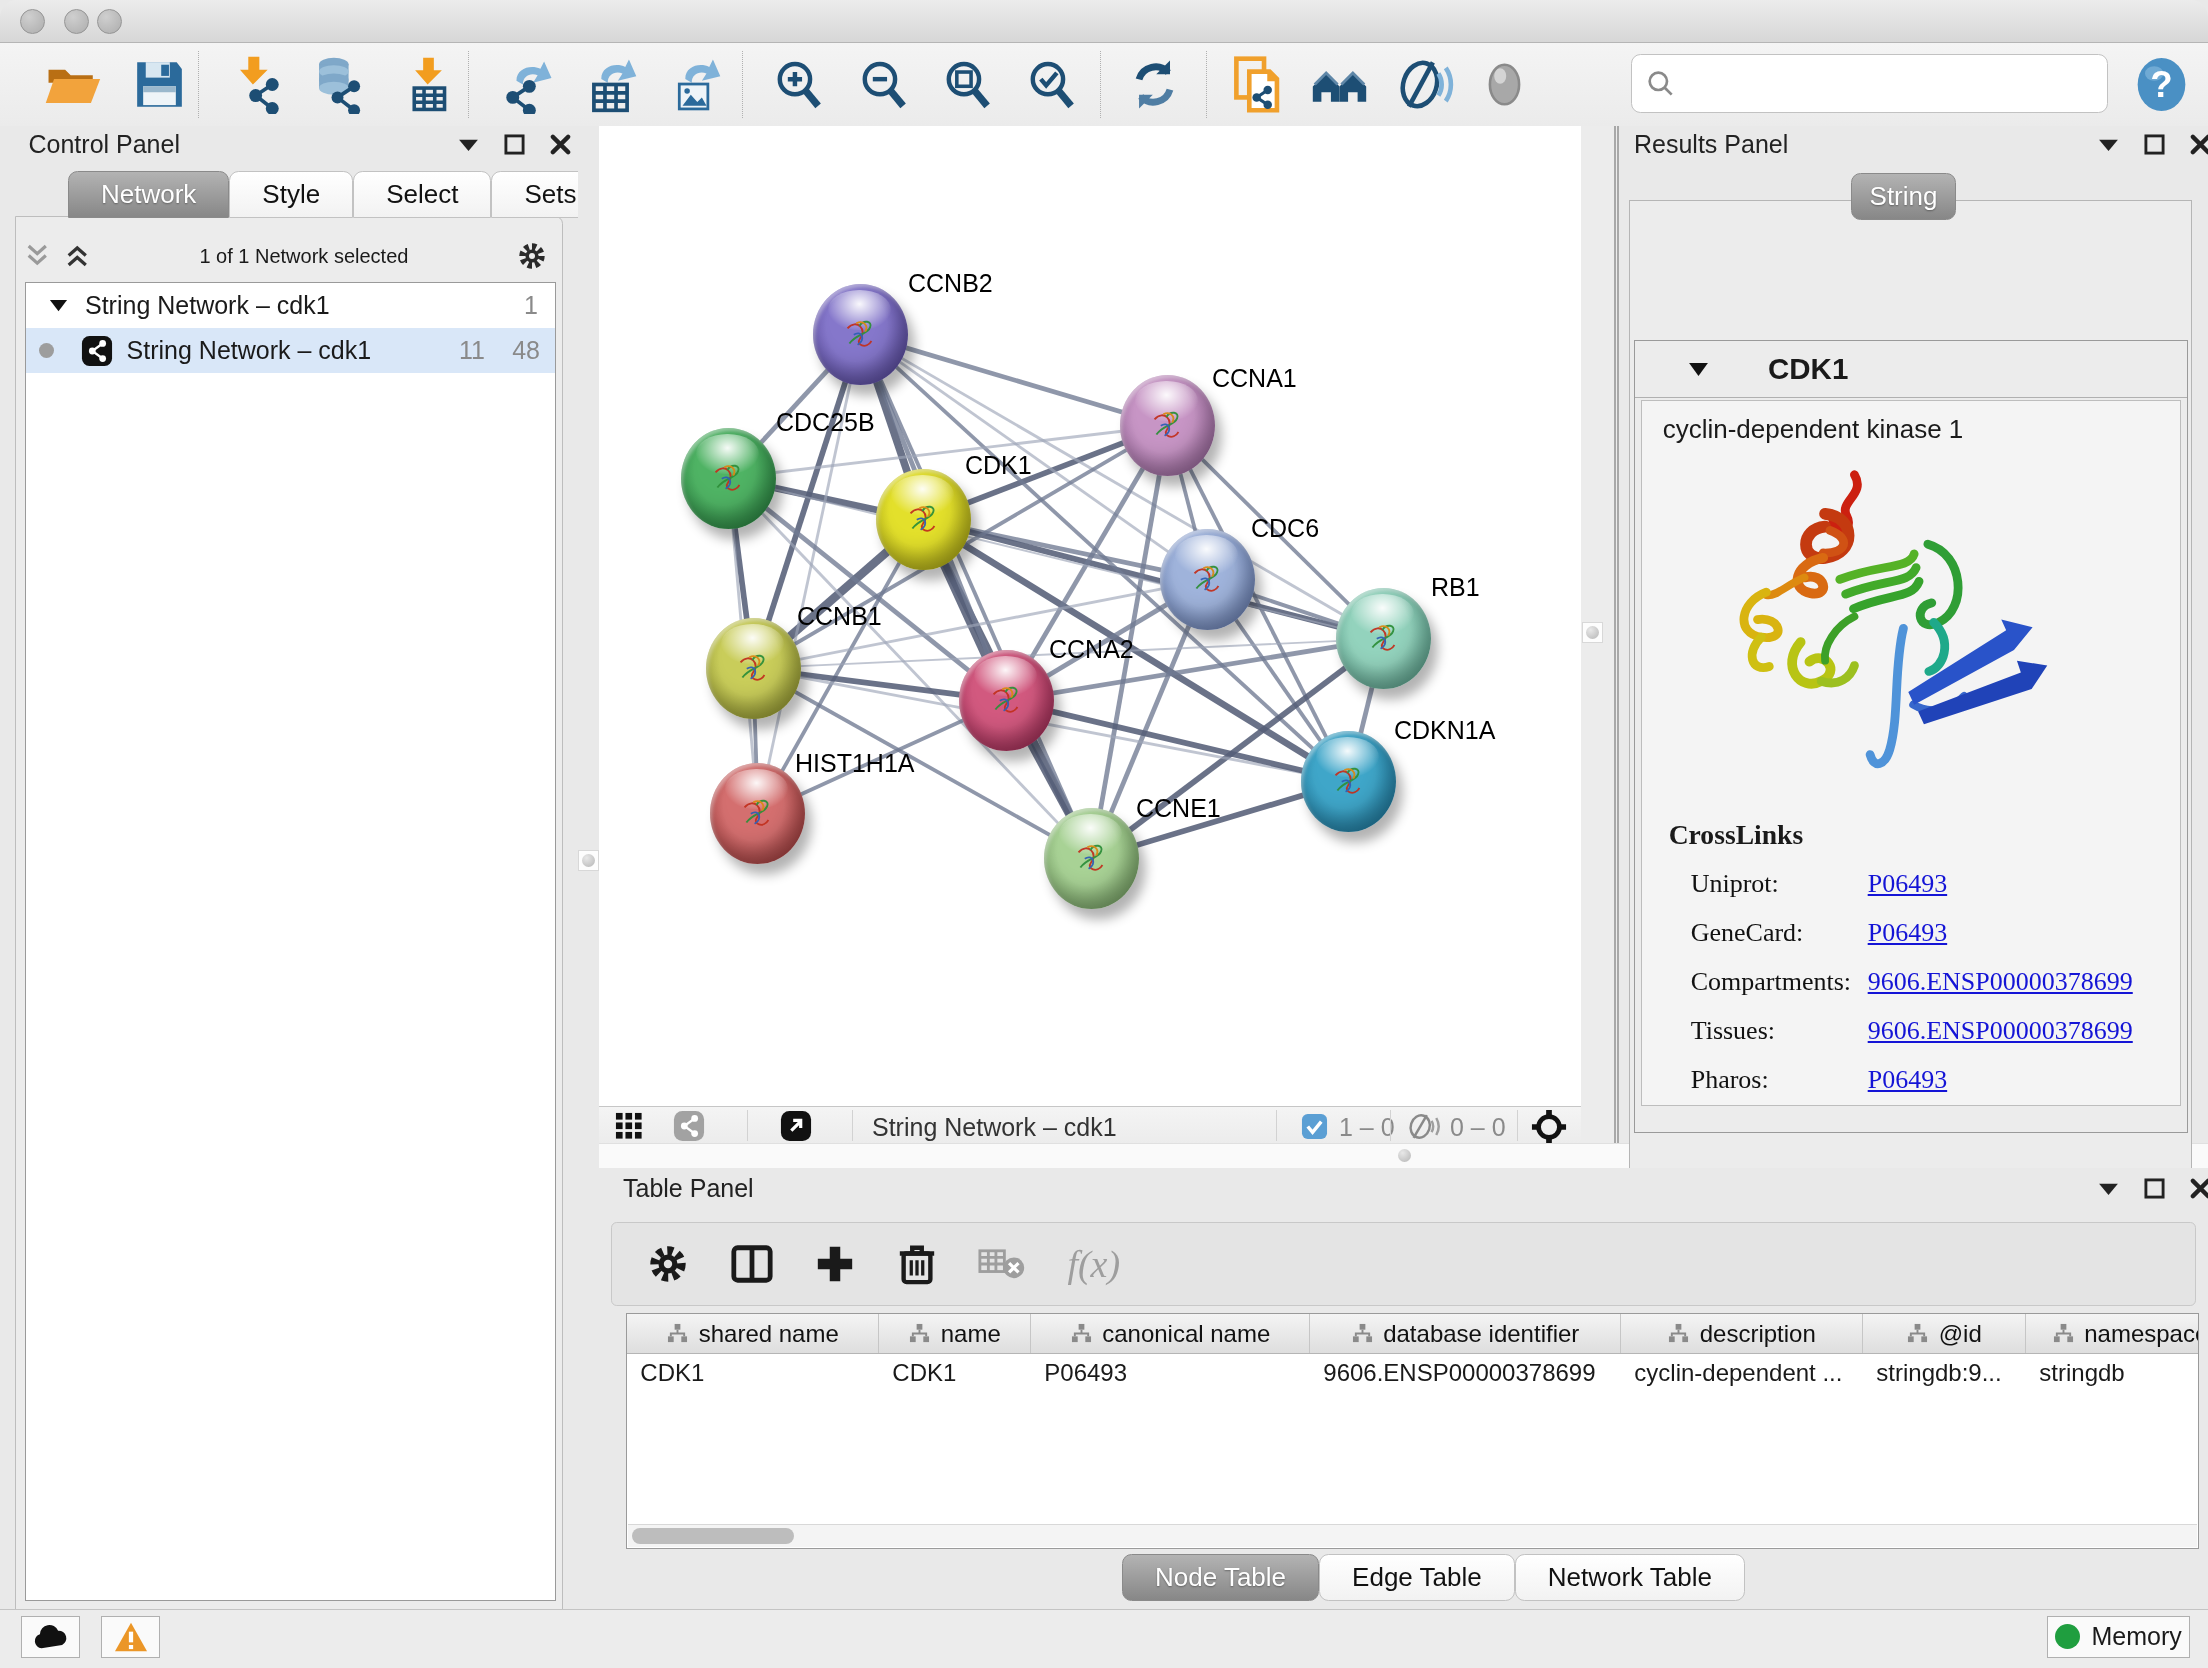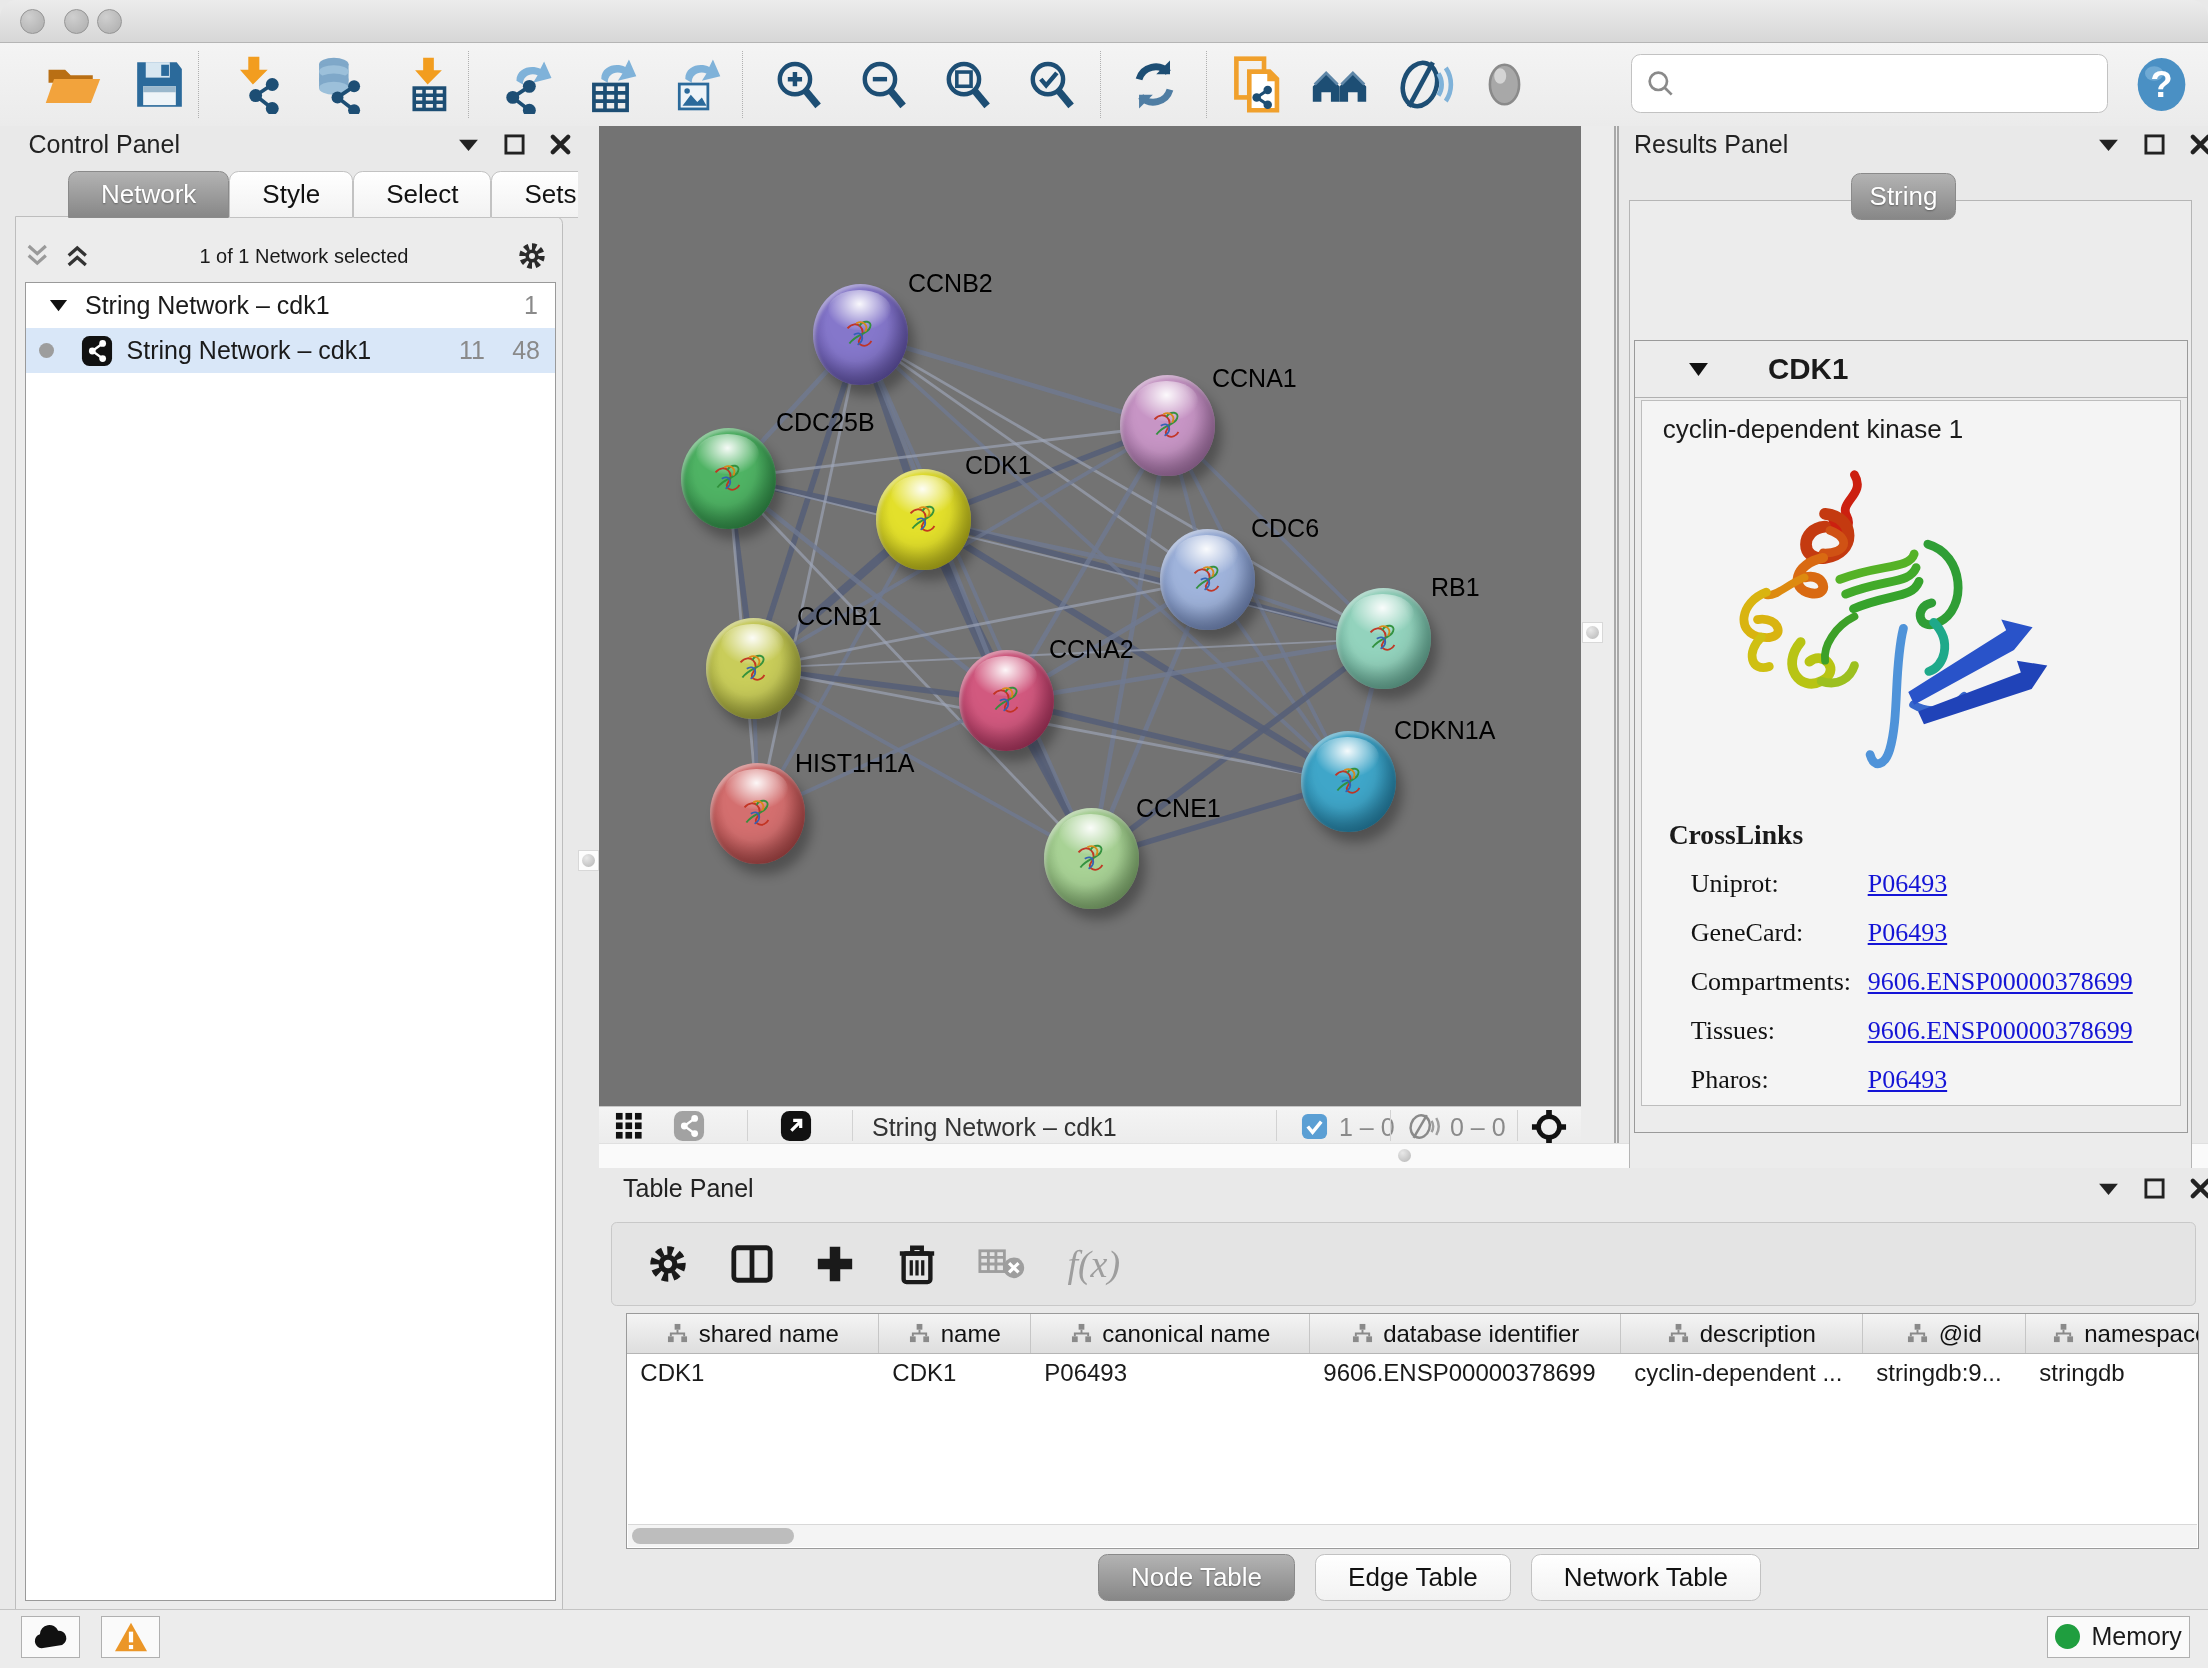--- a/index.html
+++ b/index.html
@@ -38,21 +38,21 @@
   #cp-tabs .tab { border-radius:9.5px 9.5px 0 0; }
   #cp-box { left:15px; top:90px; width:548px; height:1514px; background:#ececec;
     border:1px solid #bdbdbd; border-radius:0 7.6px 7.6px 7.6px; }
   #cp-selbar { left:23px; top:107px; width:533px; height:46px; display:flex; align-items:center; font-size:20px; }
   #cp-tree { left:25px; top:156px; width:531px; height:1319px; background:#fff; border:1px solid #9a9a9a; }
   .tree-row { height:45px; display:flex; align-items:center; font-size:25px; position:relative; }
   .tree-row.selected { background:#d9e7f8; }
   .tree-count { color:#8a8a8a; }
 
   
-  #net-canvas { left:599px; top:126px; width:994px; height:980px; background:#737373; overflow:hidden; }
+  #net-canvas { left:599px; top:126px; width:994px; height:980px; background:#ffffff; overflow:hidden; }
   #net-edges { position:absolute; left:0; top:0; }
   .node { position:absolute; width:95px; height:101px; border-radius:50%;
     box-shadow:6.7px 10.5px 11.4px rgba(0,0,0,.30), inset -7.6px -13.3px 21px rgba(0,0,0,.30), inset 1.9px 2.9px 3.8px rgba(255,255,255,.45); }
   .node .gloss { position:absolute; left:16%; top:6%; width:66%; height:40%; border-radius:50%;
     background:radial-gradient(ellipse at 50% 35%, rgba(255,255,255,.95), rgba(255,255,255,0) 75%); }
   .node svg { position:absolute; left:12%; top:18%; width:76%; height:66%; }
   .node-label { position:absolute; font-size:25px; color:#000; white-space:nowrap; }
 
   #net-footer { left:599px; top:1106px; width:982px; height:37px; background:linear-gradient(#f4f4f4,#ececec);
     border-top:1px solid #cscsc5; border-top:1px solid #c6c6c6; }
@@ -86,21 +86,21 @@
   #tp-toolbar { left:12.4px; top:54px; width:1585px; height:84px; background:#e4e4e4; border:1px solid #c8c8c8; border-radius:5.7px;
     display:flex; align-items:center; gap:40px; padding-left:34px; }
   #tp-table { left:27px; top:145px; width:1573px; height:236px; background:#fff; border:1px solid #9a9a9a; overflow:hidden; }
   #tp-header { display:flex; height:40px; background:linear-gradient(#f4f4f4,#dedede); border-bottom:1px solid #b5b5b5; }
   .th { display:flex; align-items:center; justify-content:center; gap:9.5px; font-size:24px; color:#111;
     border-right:1px solid #c6c6c6; flex:0 0 auto; }
   #tp-row { display:flex; height:38px; background:#fff; }
   .td { font-size:24px; padding-left:13.3px; display:flex; align-items:center; flex:0 0 auto; }
   #tp-hscroll { position:absolute; left:1px; bottom:1px; width:1569px; height:23px; background:#f4f4f4; border-top:1px solid #d8d8d8; }
   #tp-thumb { position:absolute; left:3.8px; top:2.9px; width:162px; height:16px; background:#bdbdbd; border-radius:8.6px; }
-  #tp-tabs { left:499px; top:386px; display:flex;gap:20px; }
+  #tp-tabs { left:523px; top:386px; display:flex; }
 
   
   #statusbar { left:0; top:1609px; width:2208px; height:59px; background:#ececec; border-top:1px solid #c4c4c4; }
   .sb-btn { position:absolute; top:5.7px; height:42px; background:#fafafa; border:1.9px solid #b0b0b0;
     display:flex; align-items:center; justify-content:center; }
 
   .seriftext { font-family:"Liberation Serif", serif; }
 </style>
 </head>
 <body>

